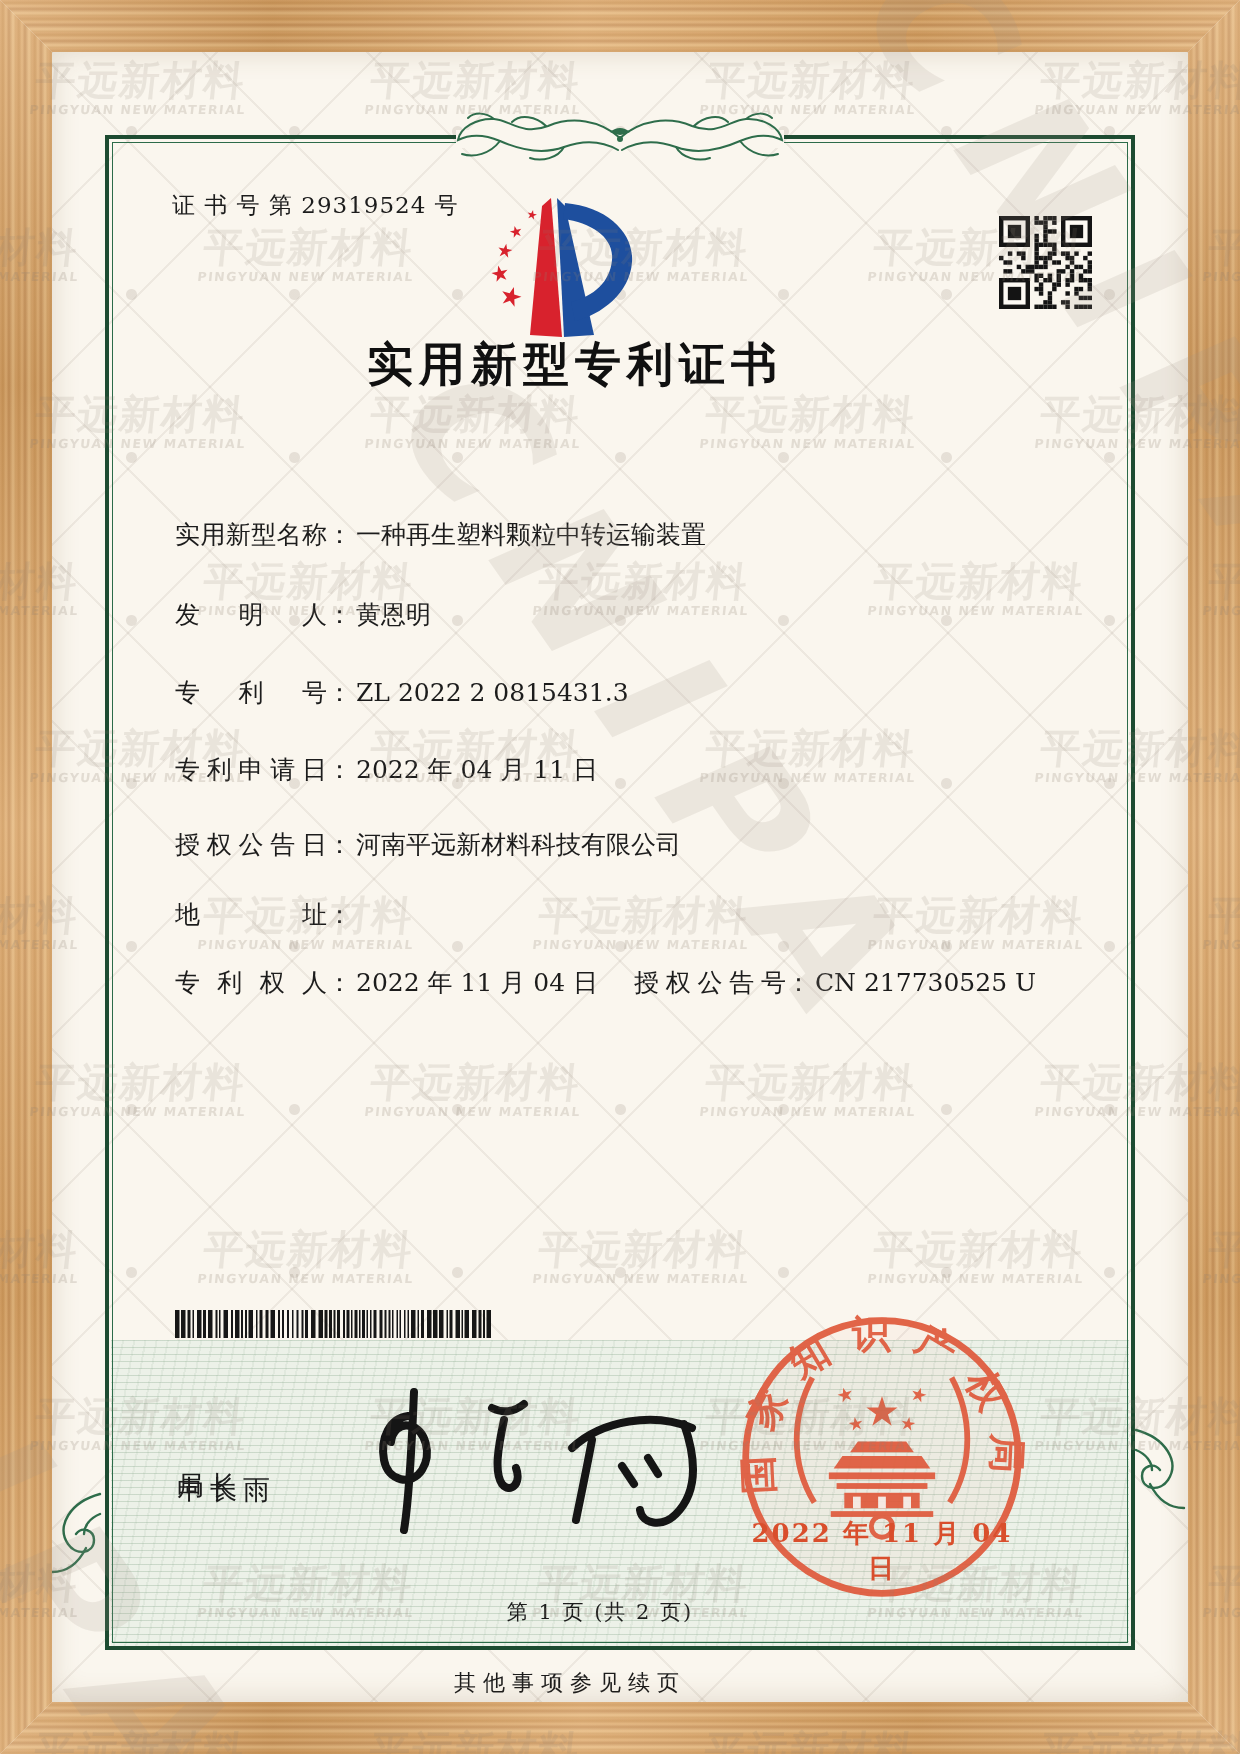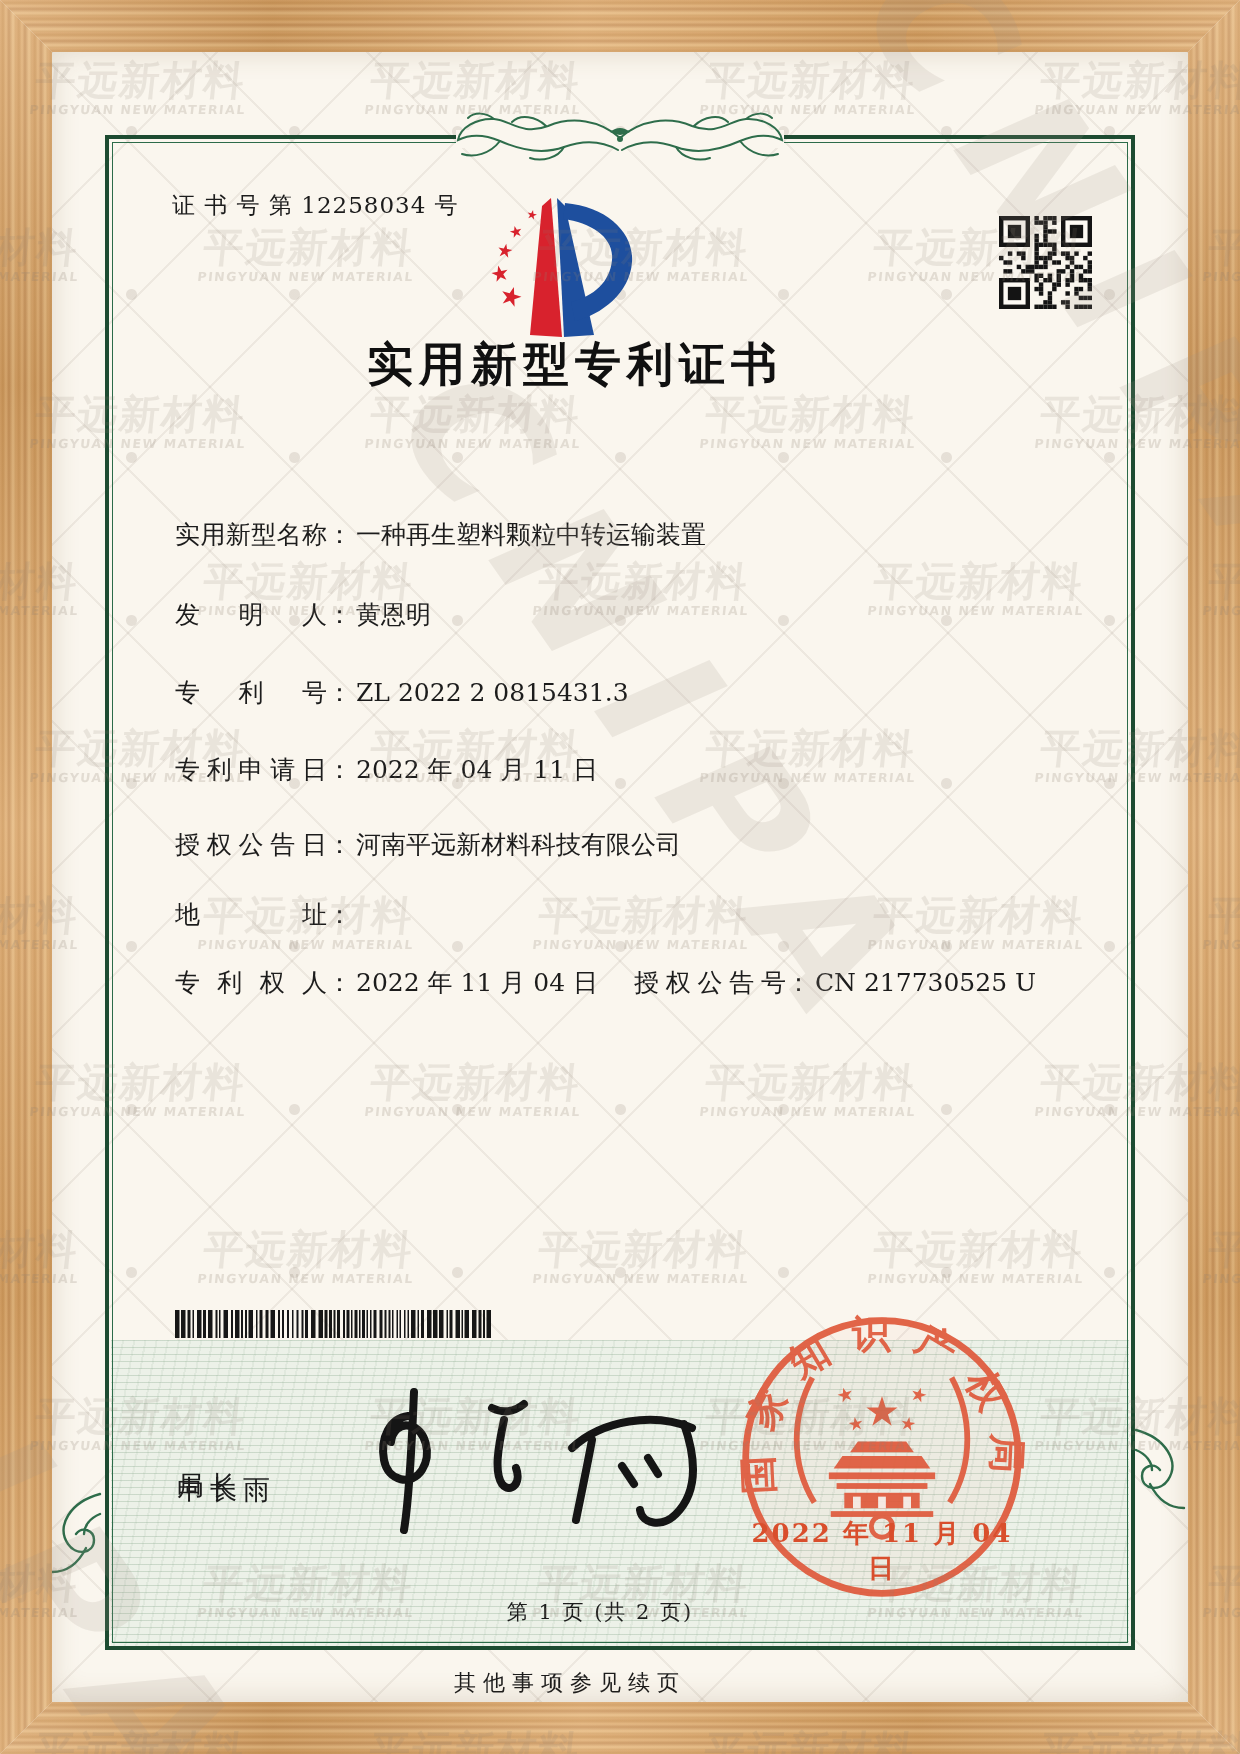--- a/index.html
+++ b/index.html
@@ -132,21 +132,21 @@
 <div class="ornament" style="left:1128px;top:1424px;transform:scaleX(-1);">
   <svg width="62" height="90" viewBox="0 0 62 90">
     <g stroke="#2e6d4b" stroke-width="2.4" fill="none" stroke-linecap="round">
       <path d="M54,6 C24,14 10,38 22,56 C30,68 48,66 48,52 C48,42 36,38 30,46"></path>
       <path d="M40,60 C32,76 20,84 6,84"></path>
       <path d="M54,26 C44,30 38,38 38,46"></path>
     </g>
   </svg>
 </div>
 
-<div class="abs cert-no">证 书 号 第 12258034 号</div>
+<div class="abs cert-no">证 书 号 第 29319524 号</div>
 
 <div class="abs" style="left:485px;top:190px;">
   <svg width="160" height="150" viewBox="0 0 160 150">
     <defs>
       <path id="lstar" d="M0,-10 L2.245,-3.09 L9.51,-3.09 L3.63,1.18 L5.88,8.09 L0,3.82 L-5.88,8.09 L-3.63,1.18 L-9.51,-3.09 L-2.245,-3.09 Z"></path>
     </defs>
     <path d="M57,16 L66,8 L77,147 L45,145 Z" fill="#d8222d"></path>
     <path d="M72,8 L80,16 L109,145 L79,147 Z" fill="#1e4f9e"></path>
     <path d="M80,13 C124,17 149,44 147,72 C145,103 116,125 90,131 L86,112 C109,106 125,92 127,70 C129,48 108,33 78,29 Z" fill="#1e4f9e"></path>
     <g fill="#d8222d">

